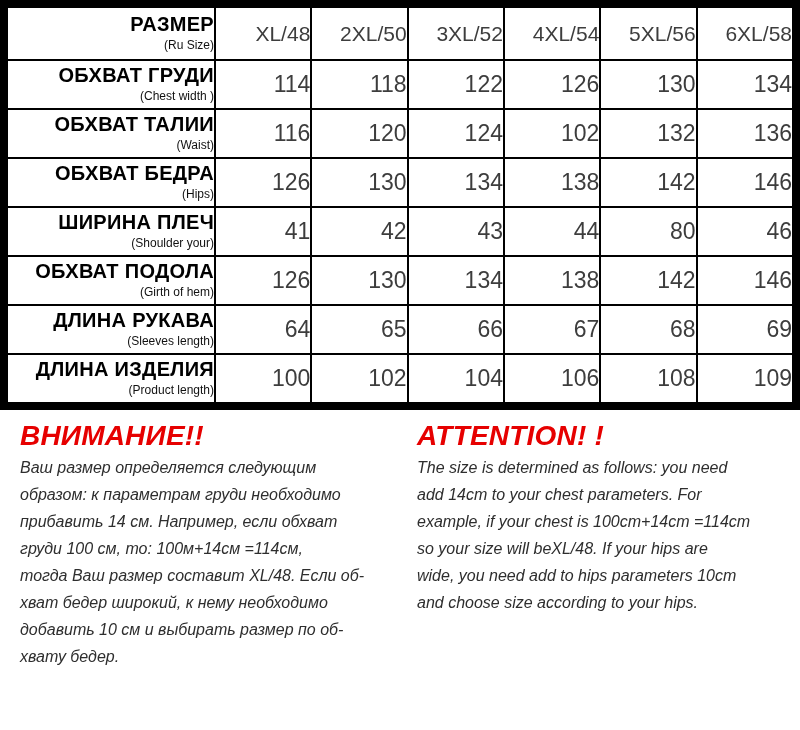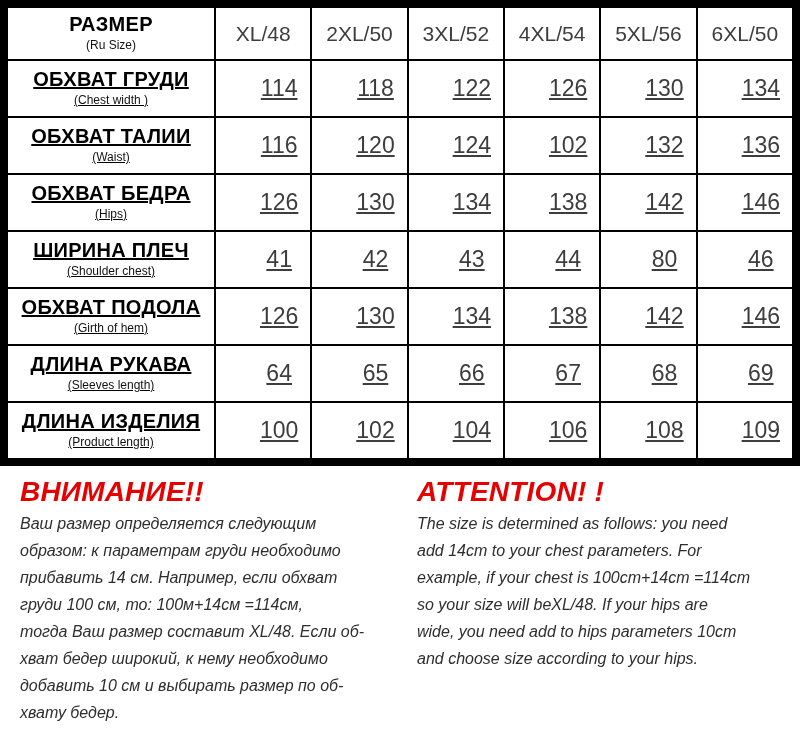--- a/index.html
+++ b/index.html
@@ -15,26 +15,26 @@
   
   .table-wrap { border: 6px solid var(--grid); width: 800px; }
   table.size-table {
     width: 100%;
     border-collapse: collapse;
     table-layout: fixed;
   }
   .size-table col.c-label { width: 208px; }
   .size-table th, .size-table td {
     border: 2px solid var(--grid);
-    text-align: center;
+    text-align: right;
     vertical-align: middle;
     padding: 0;
   }
   .size-table tr.hdr th { height: 53px; }
-  .size-table tr.data td { height: 57px; text-decoration: underline; }
+  .size-table tr.data td { height: 49px; }
   .lbl-ru {
     font-weight: bold;
     font-size: 20px;
     color: #000;
     line-height: 24px;
     letter-spacing: 0.3px;
   }
   .lbl-en {
     font-weight: normal;
     font-size: 12px;
@@ -93,21 +93,21 @@
       <tr class="hdr">
         <th>
           <div class="lbl-ru">РАЗМЕР</div>
           <div class="lbl-en">(Ru Size)</div>
         </th>
         <th class="size-hdr">XL/48</th>
         <th class="size-hdr">2XL/50</th>
         <th class="size-hdr">3XL/52</th>
         <th class="size-hdr">4XL/54</th>
         <th class="size-hdr">5XL/56</th>
-        <th class="size-hdr">6XL/50</th>
+        <th class="size-hdr">6XL/58</th>
       </tr>
 
       <tr class="data">
         <td>
           <div class="lbl-ru">ОБХВАТ ГРУДИ</div>
           <div class="lbl-en">(Chest width )</div>
         </td>
         <td class="val">114</td>
         <td class="val">118</td>
         <td class="val">122</td>
@@ -138,21 +138,21 @@
         <td class="val">130</td>
         <td class="val">134</td>
         <td class="val">138</td>
         <td class="val">142</td>
         <td class="val">146</td>
       </tr>
 
       <tr class="data">
         <td>
           <div class="lbl-ru">ШИРИНА ПЛЕЧ</div>
-          <div class="lbl-en">(Shoulder chest)</div>
+          <div class="lbl-en">(Shoulder your)</div>
         </td>
         <td class="val">41</td>
         <td class="val">42</td>
         <td class="val">43</td>
         <td class="val">44</td>
         <td class="val">80</td>
         <td class="val">46</td>
       </tr>
 
       <tr class="data">

